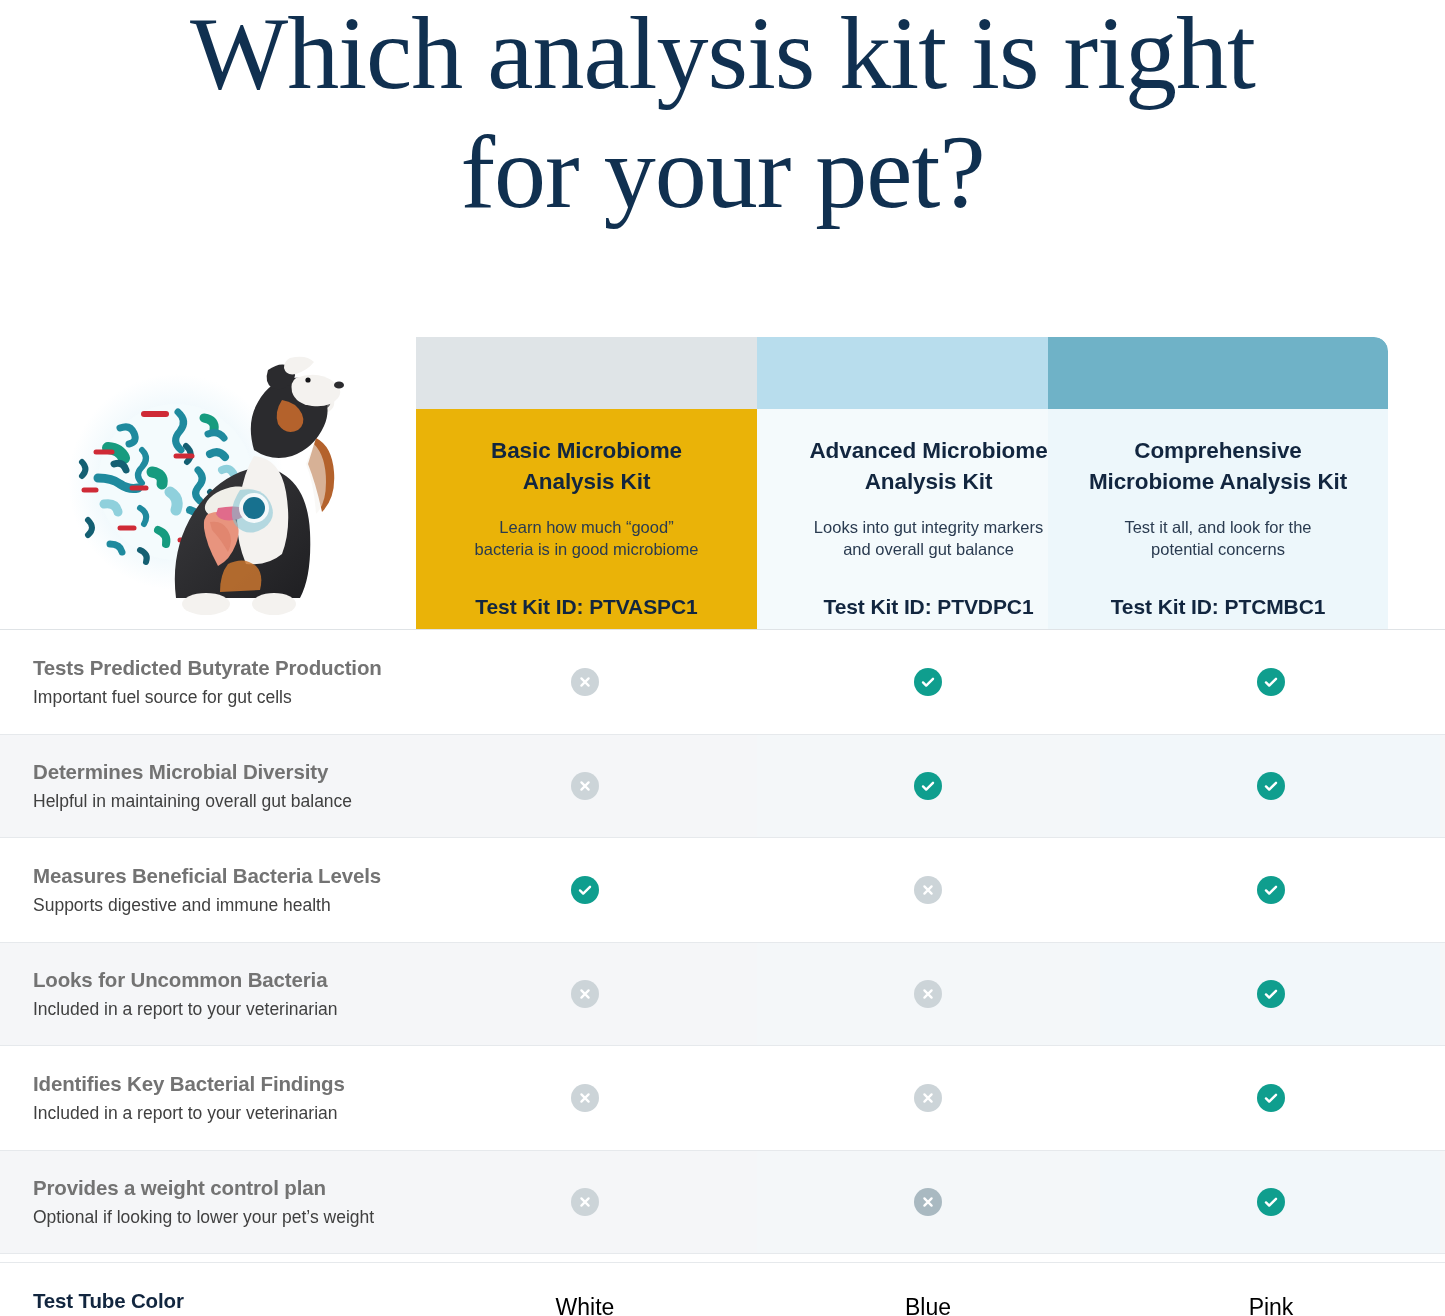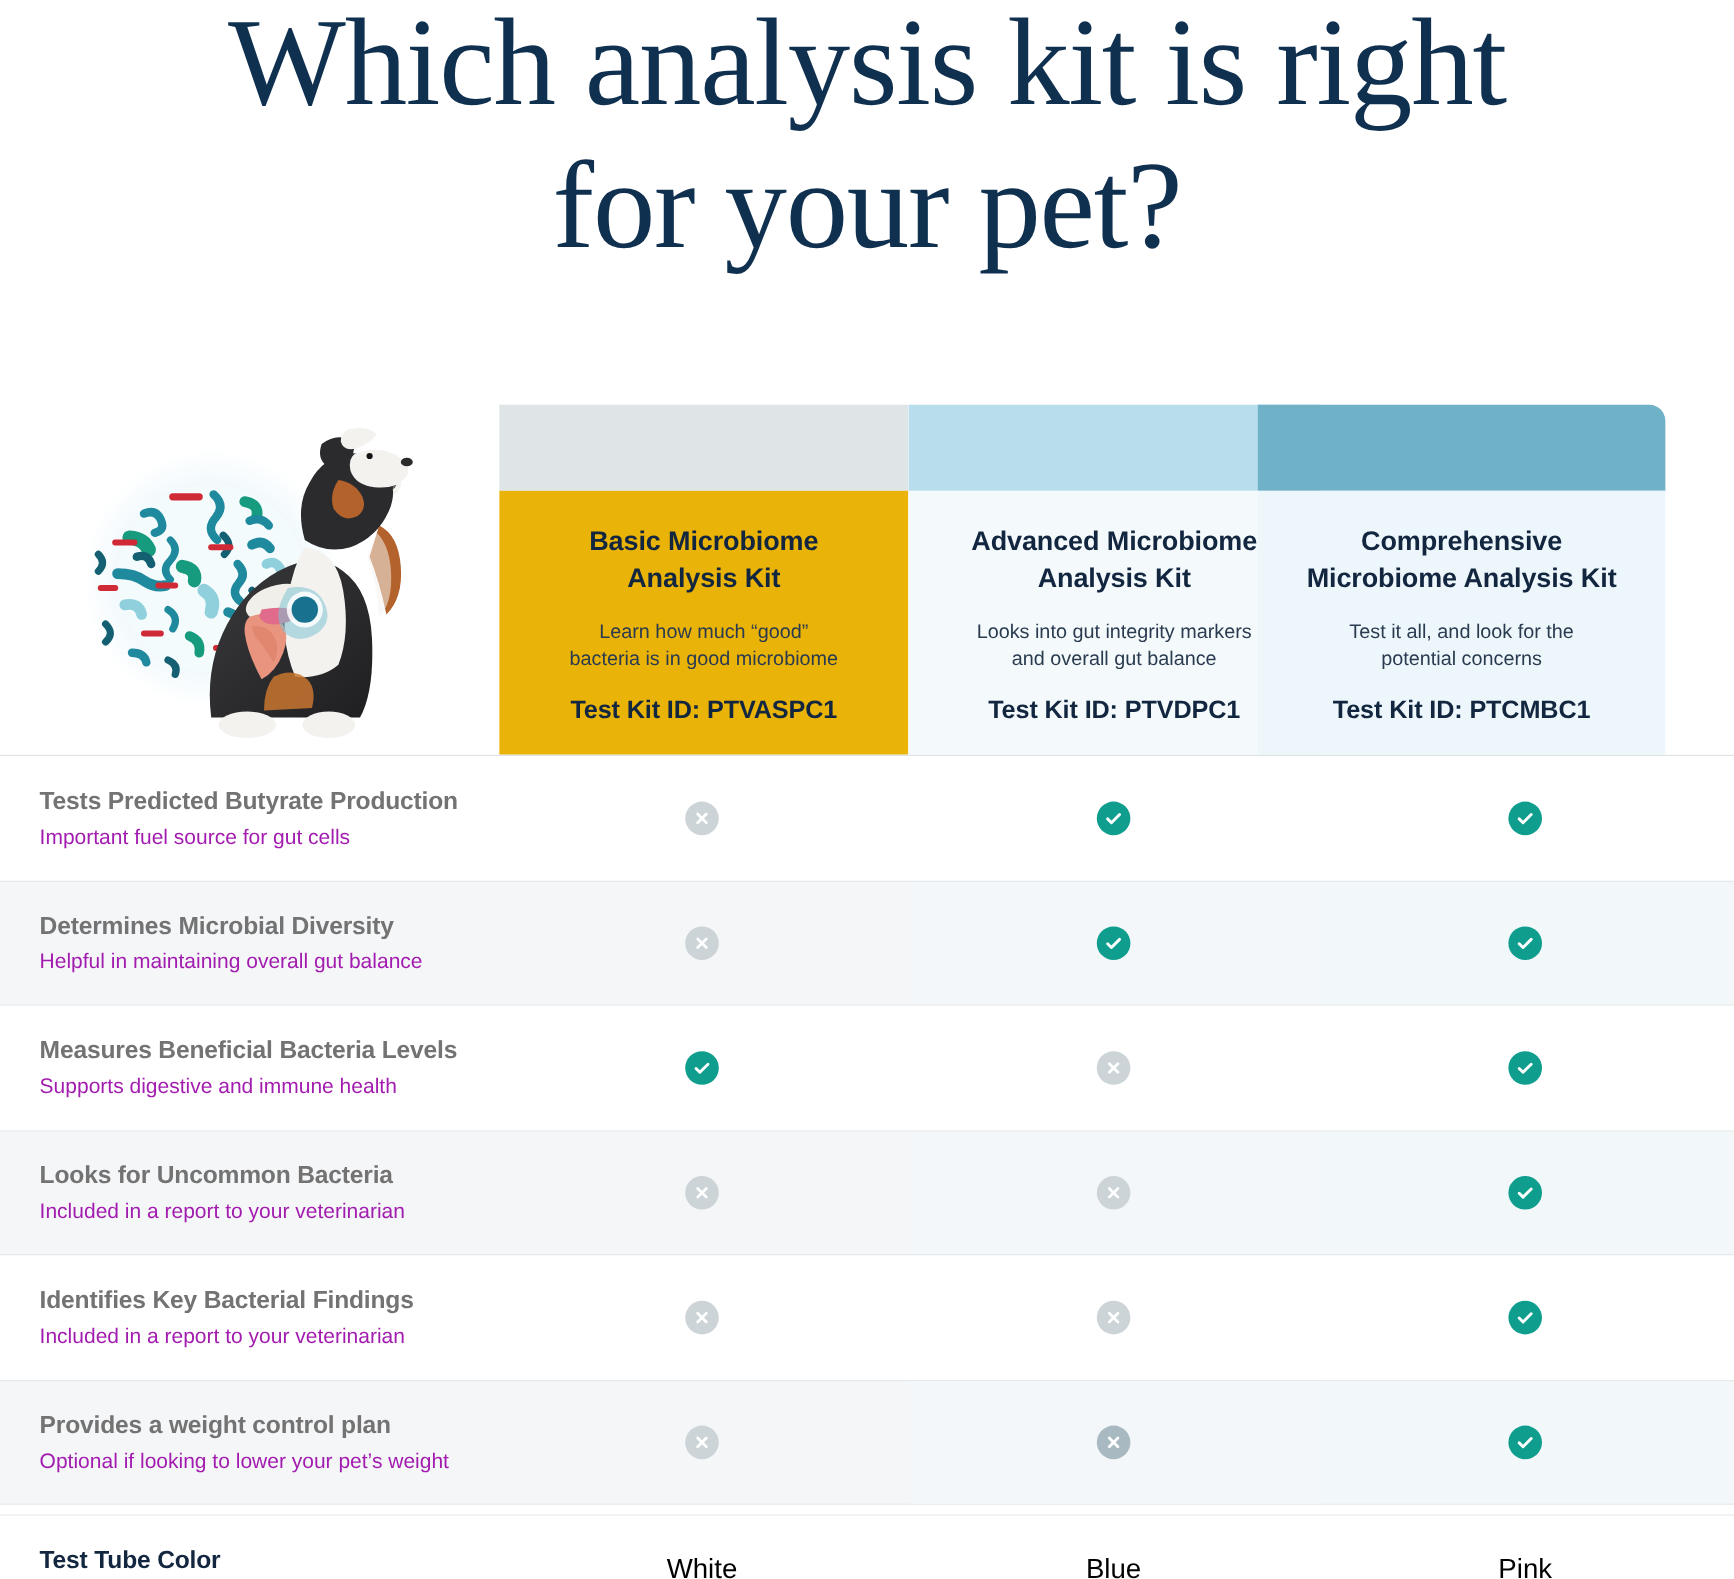--- a/index.html
+++ b/index.html
@@ -80,21 +80,21 @@
     line-height: 1.38;
     letter-spacing: -0.1px;
   }
   .kit-desc {
     margin-top: 20px;
     color: #2a3b50;
     font-size: 16.5px;
     line-height: 1.33;
   }
   .kit-id {
-    margin-top: 19px;
+    margin-top: 34px;
     color: #12263f;
     font-size: 21px;
     font-weight: bold;
     letter-spacing: -0.1px;
   }
 
   
   .head-divider {
     position: absolute;
     left: 0;
@@ -141,21 +141,21 @@
   }
   .row-title {
     color: #737373;
     font-size: 20.5px;
     font-weight: bold;
     letter-spacing: -0.15px;
     line-height: 1.2;
   }
   .row-sub {
     margin-top: 7px;
-    color: #a21caf;
+    color: #404040;
     font-size: 17.5px;
     line-height: 1.2;
   }
 
   
   .mark {
     position: absolute;
     top: 50%;
     width: 28px;
     height: 28px;

